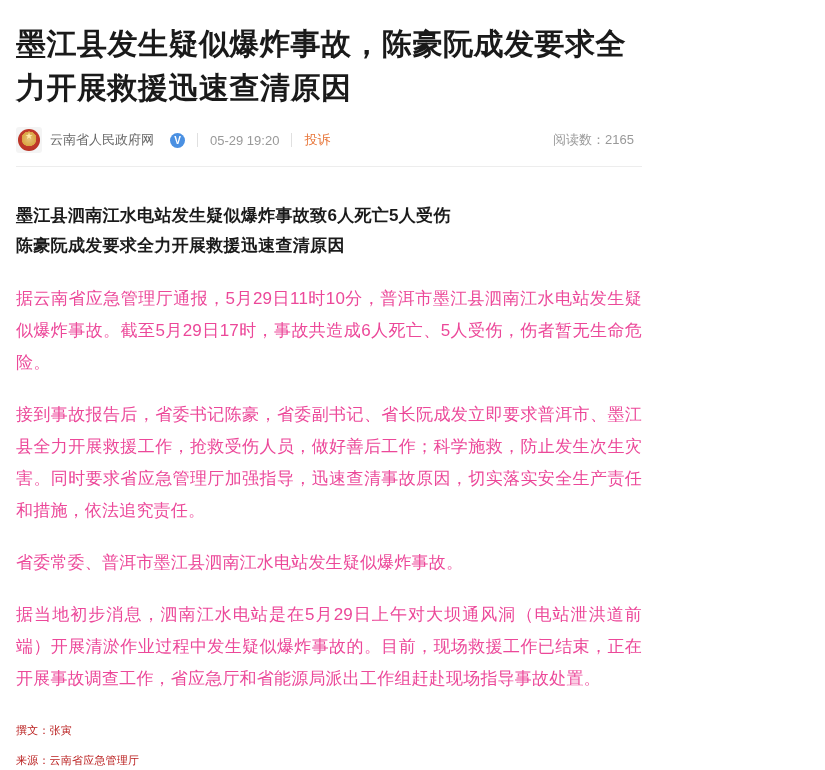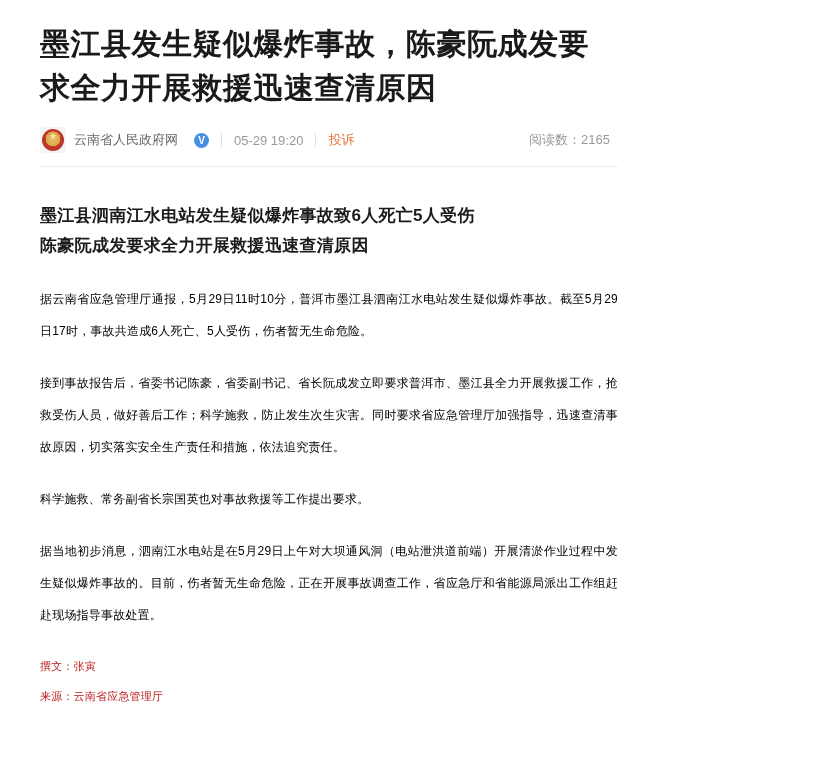--- a/index.html
+++ b/index.html
@@ -11,21 +11,21 @@
     width: 825px;
     height: 770px;
     font-family: "Liberation Sans", "DejaVu Sans", sans-serif;
     color: #222;
     overflow: hidden;
   }
   .page {
     width: 658px;
     height: 770px;
     box-sizing: border-box;
-    padding: 0 40px;
+    padding: 0 16px;
     position: relative;
   }
   .article-title {
     font-size: 30px;
     line-height: 44px;
     font-weight: bold;
     color: #1a1a1a;
     letter-spacing: 0.5px;
     padding-top: 22px;
     margin: 0 0 6px 0;
@@ -120,23 +120,23 @@
     font-size: 17px;
     font-weight: bold;
     color: #1a1a1a;
     line-height: 30px;
     letter-spacing: 0.3px;
   }
   .body-wrap {
     margin-top: 22px;
   }
   .para {
-    font-size: 12px;
+    font-size: 17px;
     line-height: 32px;
-    color: #000000;
+    color: #ec4899;
     margin: 0 0 20px 0;
     text-align: justify;
     letter-spacing: 0.2px;
   }
   .footer-line {
     font-size: 11px;
     line-height: 30px;
     color: #b91c1c;
     margin: 0;
     letter-spacing: 0.2px;
@@ -168,22 +168,22 @@
   <div class="hr"></div>
 
   <div class="subheads">
     <div class="subhead">墨江县泗南江水电站发生疑似爆炸事故致6人死亡5人受伤</div>
     <div class="subhead">陈豪阮成发要求全力开展救援迅速查清原因</div>
   </div>
 
   <div class="body-wrap">
     <p class="para">据云南省应急管理厅通报，5月29日11时10分，普洱市墨江县泗南江水电站发生疑似爆炸事故。截至5月29日17时，事故共造成6人死亡、5人受伤，伤者暂无生命危险。</p>
     <p class="para">接到事故报告后，省委书记陈豪，省委副书记、省长阮成发立即要求普洱市、墨江县全力开展救援工作，抢救受伤人员，做好善后工作；科学施救，防止发生次生灾害。同时要求省应急管理厅加强指导，迅速查清事故原因，切实落实安全生产责任和措施，依法追究责任。</p>
-    <p class="para">科学施救、常务副省长宗国英也对事故救援等工作提出要求。</p>
-    <p class="para">据当地初步消息，泗南江水电站是在5月29日上午对大坝通风洞（电站泄洪道前端）开展清淤作业过程中发生疑似爆炸事故的。目前，伤者暂无生命危险，正在开展事故调查工作，省应急厅和省能源局派出工作组赶赴现场指导事故处置。</p>
+    <p class="para">省委常委、普洱市墨江县泗南江水电站发生疑似爆炸事故。</p>
+    <p class="para">据当地初步消息，泗南江水电站是在5月29日上午对大坝通风洞（电站泄洪道前端）开展清淤作业过程中发生疑似爆炸事故的。目前，现场救援工作已结束，正在开展事故调查工作，省应急厅和省能源局派出工作组赶赴现场指导事故处置。</p>
 
     <div class="footer-block">
       <p class="footer-line">撰文：张寅</p>
       <p class="footer-line">来源：云南省应急管理厅</p>
     </div>
   </div>
 
 </div>
 
 </body></html>

